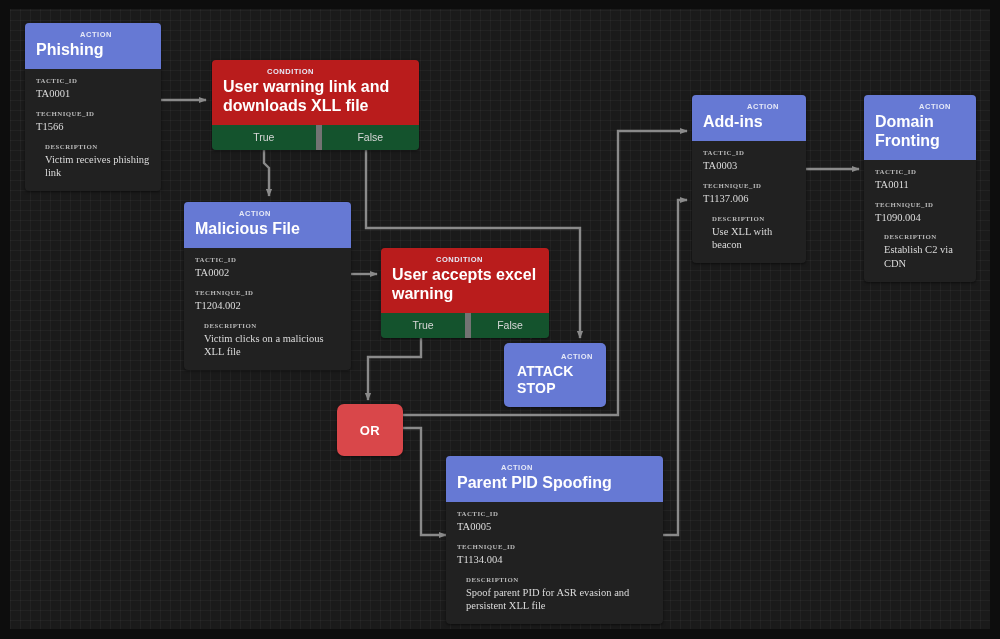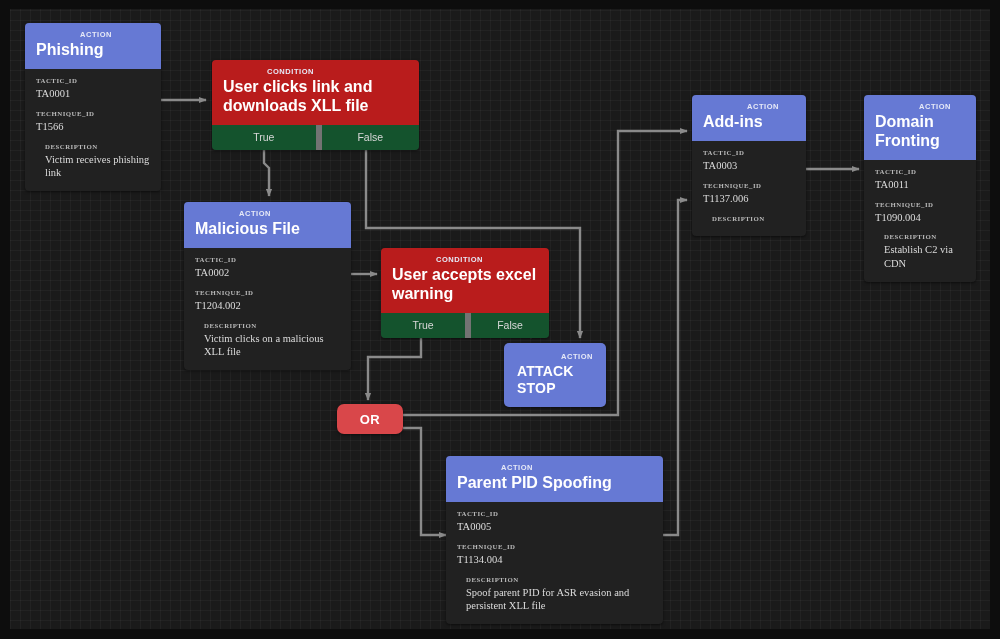--- a/index.html
+++ b/index.html
@@ -165,21 +165,21 @@
       <div class="field">
         <div class="lbl">DESCRIPTION</div>
         <div class="val">Victim receives phishing link</div>
       </div>
     </div>
   </div>
 
   <div class="node condition" style="left:212px; top:60px; width:207px;">
     <div class="hdr">
       <div class="kind">CONDITION</div>
-      <div class="title">User clicks link and downloads XLL file</div>
+      <div class="title">User warning link and downloads XLL file</div>
     </div>
     <div class="branches">
       <div class="br">True</div>
       <div class="br">False</div>
     </div>
   </div>
 
   <div class="node action" style="left:184px; top:202px; width:167px;">
     <div class="hdr">
       <div class="kind">ACTION</div>
@@ -212,21 +212,21 @@
     </div>
   </div>
 
   <div class="node action terminal" style="left:504px; top:343px; width:102px;">
     <div class="hdr">
       <div class="kind">ACTION</div>
       <div class="title">ATTACK STOP</div>
     </div>
   </div>
 
-  <div class="op" style="left:337px; top:404px; width:66px; height:30px;">
+  <div class="op" style="left:337px; top:404px; width:66px; height:52px;">
     <span>OR</span>
   </div>
 
   <div class="node action" style="left:446px; top:456px; width:217px;">
     <div class="hdr">
       <div class="kind">ACTION</div>
       <div class="title">Parent PID Spoofing</div>
     </div>
     <div class="body">
       <div class="field">
@@ -253,20 +253,21 @@
       <div class="field">
         <div class="lbl">TACTIC_ID</div>
         <div class="val">TA0003</div>
       </div>
       <div class="field">
         <div class="lbl">TECHNIQUE_ID</div>
         <div class="val">T1137.006</div>
       </div>
       <div class="field">
         <div class="lbl">DESCRIPTION</div>
+        <div class="val">Use XLL with beacon</div>
       </div>
     </div>
   </div>
 
   <div class="node action" style="left:864px; top:95px; width:112px;">
     <div class="hdr">
       <div class="kind">ACTION</div>
       <div class="title">Domain Fronting</div>
     </div>
     <div class="body">

